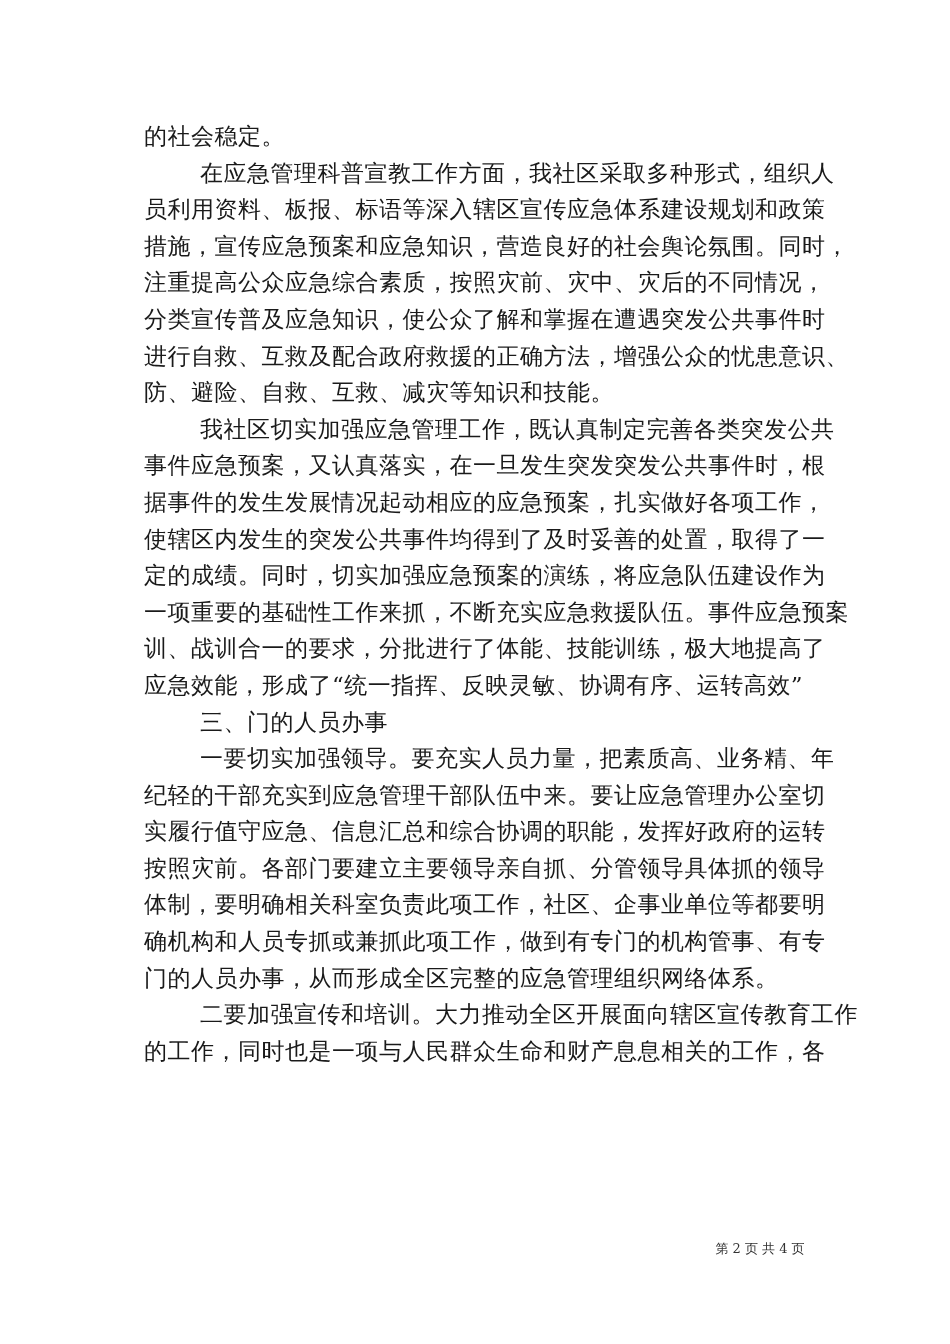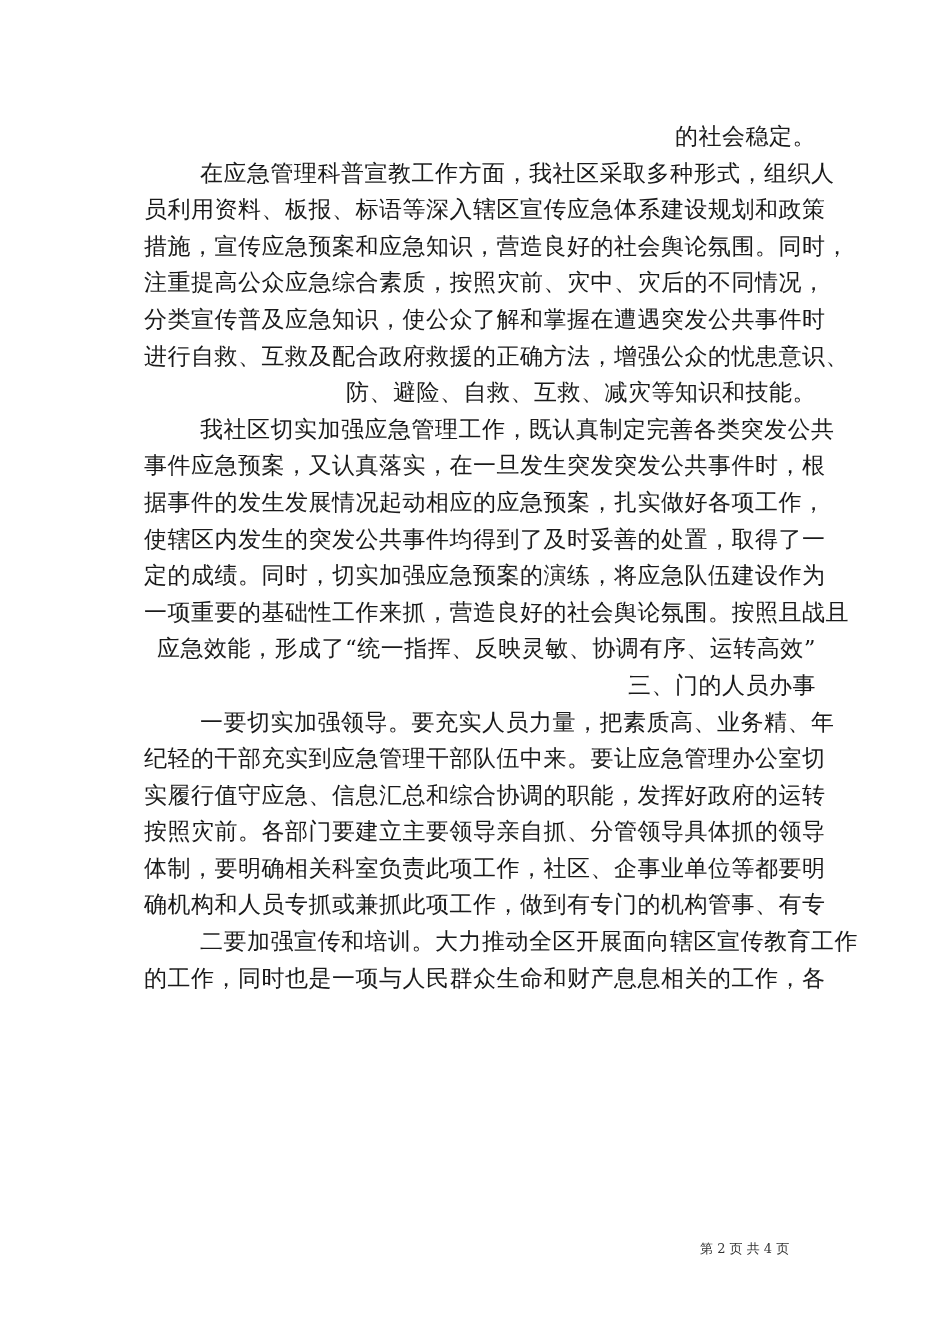--- a/index.html
+++ b/index.html
@@ -3,54 +3,56 @@
 <meta charset="utf-8">
 <style>
   html, body { margin: 0; padding: 0; background: #ffffff; }
   body { width: 950px; height: 1344px; position: relative; overflow: hidden; }
   .page {
     position: absolute; left: 0; top: 0; width: 950px; height: 1344px; background: #fff;
   }
   .content {
     position: absolute; left: 144px; top: 118px; width: 672px;
     font-family: "DejaVu Serif", "Liberation Serif", serif;
-    font-size: 23px; line-height: 36.6px; color: #1a1a1a; text-align: right;
+    font-size: 23px; line-height: 36.6px; color: #1a1a1a;
   }
   .line { white-space: nowrap; height: 36.6px; letter-spacing: 0.5px; }
   .indent { padding-left: 56px; }
   .footer {
     position: absolute; left: 700px; top: 1240px; width: 120px;
     font-family: "DejaVu Serif", "Liberation Serif", serif;
-    font-size: 13px; color: #333; text-align: left;
+    font-size: 13px; color: #333; text-align: center;
   }
 </style>
 </head>
 <body>
 
 <div class="page">
   <div class="content" id="content">
       <div class="line">的社会稳定。</div>
       <div class="line indent">在应急管理科普宣教工作方面，我社区采取多种形式，组织人</div>
       <div class="line">员利用资料、板报、标语等深入辖区宣传应急体系建设规划和政策</div>
       <div class="line">措施，宣传应急预案和应急知识，营造良好的社会舆论氛围。同时，</div>
       <div class="line">注重提高公众应急综合素质，按照灾前、灾中、灾后的不同情况，</div>
       <div class="line">分类宣传普及应急知识，使公众了解和掌握在遭遇突发公共事件时</div>
       <div class="line">进行自救、互救及配合政府救援的正确方法，增强公众的忧患意识、</div>
       <div class="line">防、避险、自救、互救、减灾等知识和技能。</div>
       <div class="line indent">我社区切实加强应急管理工作，既认真制定完善各类突发公共</div>
       <div class="line">事件应急预案，又认真落实，在一旦发生突发突发公共事件时，根</div>
       <div class="line">据事件的发生发展情况起动相应的应急预案，扎实做好各项工作，</div>
       <div class="line">使辖区内发生的突发公共事件均得到了及时妥善的处置，取得了一</div>
       <div class="line">定的成绩。同时，切实加强应急预案的演练，将应急队伍建设作为</div>
-      <div class="line">一项重要的基础性工作来抓，营造良好的社会舆论氛围。按照且战且</div>
+      <div class="line">一项重要的基础性工作来抓，不断充实应急救援队伍。事件应急预案</div>
+      <div class="line">训、战训合一的要求，分批进行了体能、技能训练，极大地提高了</div>
       <div class="line">应急效能，形成了“统一指挥、反映灵敏、协调有序、运转高效”</div>
       <div class="line indent">三、门的人员办事</div>
       <div class="line indent">一要切实加强领导。要充实人员力量，把素质高、业务精、年</div>
       <div class="line">纪轻的干部充实到应急管理干部队伍中来。要让应急管理办公室切</div>
       <div class="line">实履行值守应急、信息汇总和综合协调的职能，发挥好政府的运转</div>
       <div class="line">按照灾前。各部门要建立主要领导亲自抓、分管领导具体抓的领导</div>
       <div class="line">体制，要明确相关科室负责此项工作，社区、企事业单位等都要明</div>
       <div class="line">确机构和人员专抓或兼抓此项工作，做到有专门的机构管事、有专</div>
+      <div class="line">门的人员办事，从而形成全区完整的应急管理组织网络体系。</div>
       <div class="line indent">二要加强宣传和培训。大力推动全区开展面向辖区宣传教育工作</div>
       <div class="line">的工作，同时也是一项与人民群众生命和财产息息相关的工作，各</div>
     </div>
   <div class="footer">第 2 页 共 4 页</div>
 </div>
 
 </body></html>

